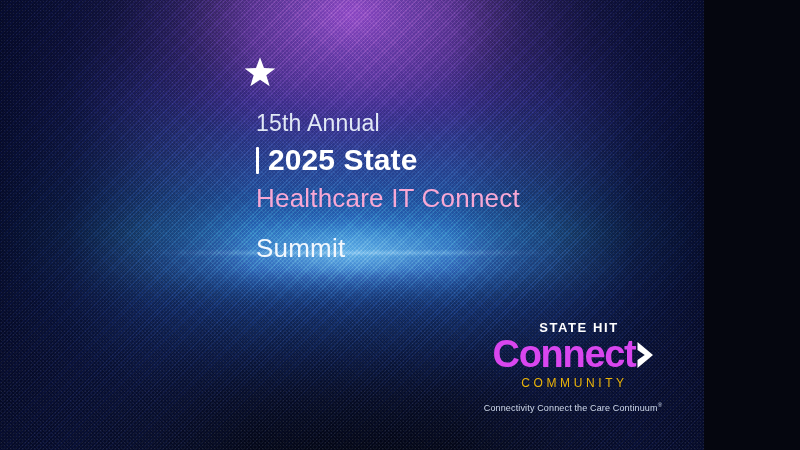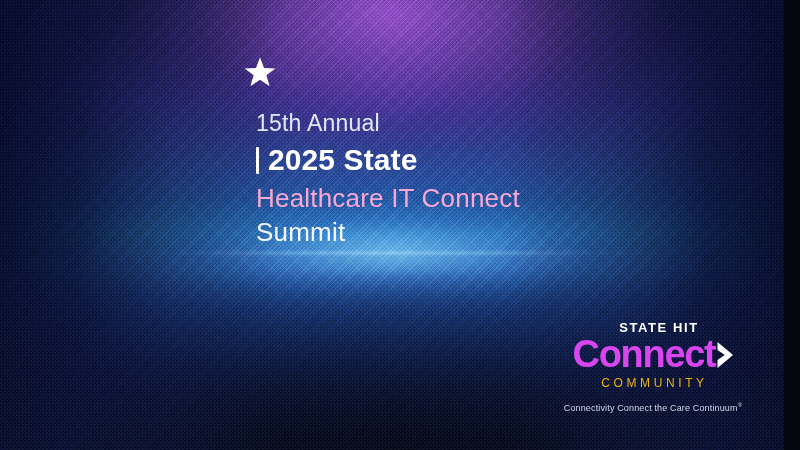--- a/index.html
+++ b/index.html
@@ -7,21 +7,21 @@
     margin: 0;
     padding: 0;
     background: #05060f;
   }
   body {
     font-family: "Liberation Sans", sans-serif;
   }
 
   .stage {
     position: relative;
-    width: 784px;
+    width: 704px;
     height: 450px;
     overflow: hidden;
     background: #0a0e2a;
     text-decoration: underline;
   }
 
   
   .bg-base {
     position: absolute;
     inset: 0;
@@ -211,20 +211,21 @@
     letter-spacing: 0.2px;
     color: #f9a8d4;
     margin-top: 1px;
   }
   .hl-sub2 {
     font-size: 26px;
     line-height: 34px;
     font-weight: 300;
     letter-spacing: 0.2px;
     color: #f2f7fd;
+    margin-top: 16px;
   }
 
   
   .logo-lockup {
     position: absolute;
     right: 26px;
     bottom: 36px;
     width: 210px;
     text-align: center;
     color: #ffffff;

